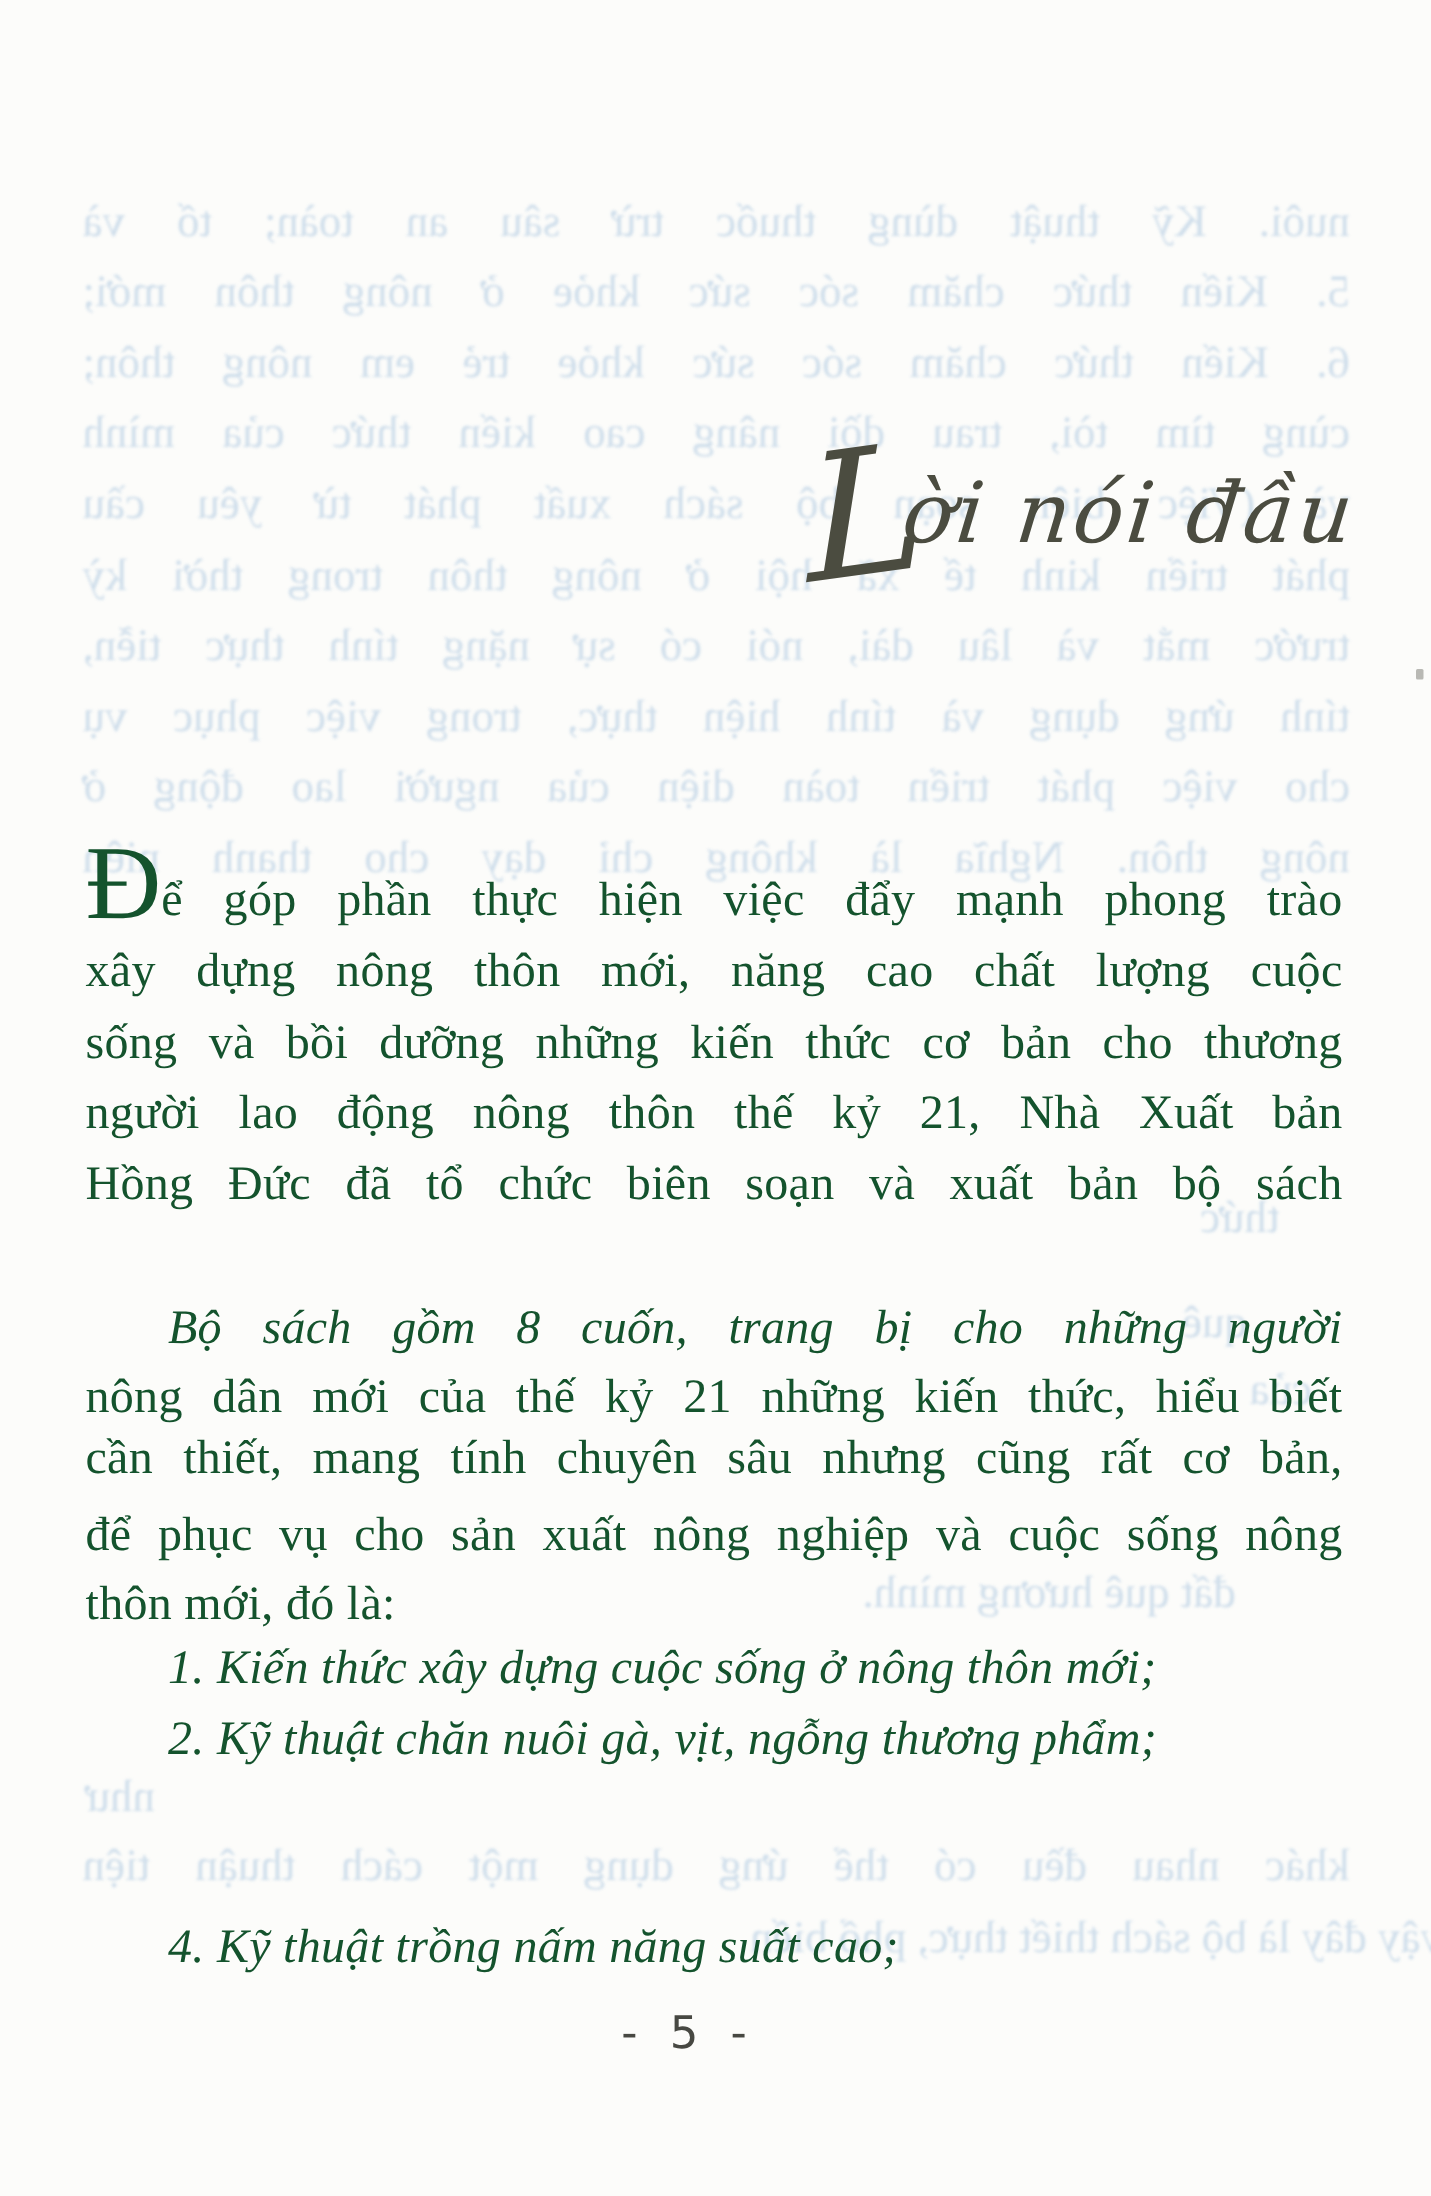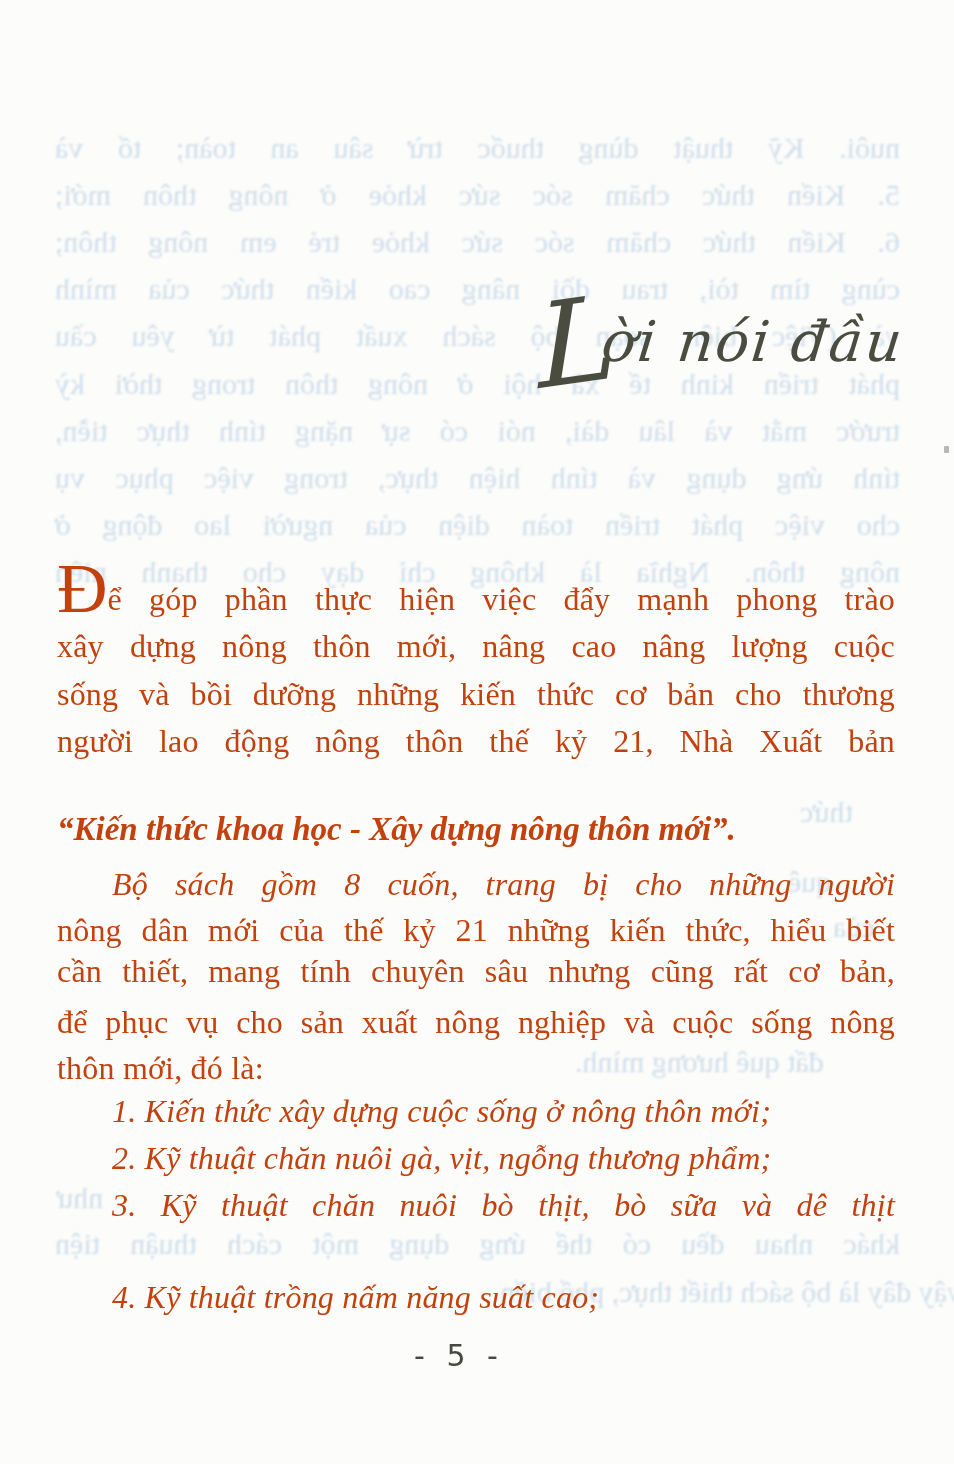--- a/index.html
+++ b/index.html
@@ -11,21 +11,21 @@
     overflow:hidden;
     font-family:"Liberation Serif", serif;
     color:#3e3f37;
   }
   
   .tline{
     position:absolute;
     left:57px;width:838px;height:46px;
     line-height:46px;
     font-size:32px;
-    color:#c2410c;
+    color:#14532d;
     letter-spacing:.2px;
     white-space:nowrap;
     z-index:3;
   }
   .just{white-space:normal;text-align:justify;text-align-last:justify;}
   .indent{padding-left:55px;box-sizing:border-box;font-style:italic;}
   .boldit{font-weight:bold;font-style:italic;font-size:33px;letter-spacing:0;}
   .it{}
   .dropcap{
     font-size:70px;
@@ -111,33 +111,32 @@
   <div class="ghost frag" style="top:1042px;left:575px">đất quê hương mình.</div>
   <div class="ghost frag" style="top:1178px;left:57px">như</div>
   <div class="ghost just" style="top:1224px">khác nhau đều có thể ứng dụng một cách thuận tiện</div>
   <div class="ghost frag" style="top:1272px;left:500px">Vì vậy đây là bộ sách thiết thực, phổ biến</div>
 
   <div class="script-title">
     <span class="script-L">L</span><span class="script-rest">ời nói đầu</span>
   </div>
 
   <div class="tline just" style="top:576px"><span class="dropcap">Đ</span><span>ể góp phần thực hiện việc đẩy mạnh phong trào</span></div>
-  <div class="tline just" style="top:623px">xây dựng nông thôn mới, nâng cao nâng lượng cuộc</div>
+  <div class="tline just" style="top:623px">xây dựng nông thôn mới, năng cao chất lượng cuộc</div>
   <div class="tline just" style="top:671px">sống và bồi dưỡng những kiến thức cơ bản cho thương</div>
   <div class="tline just" style="top:718px">người lao động nông thôn thế kỷ 21, Nhà Xuất bản</div>
-  <div class="tline boldit" style="top:806px">“Kiến thức khoa học - Xây dựng nông thôn mới”.</div>
+  <div class="tline just" style="top:765px">Hồng Đức đã tổ chức biên soạn và xuất bản bộ sách</div>
 
   <div class="tline just indent" style="top:861px">Bộ sách gồm 8 cuốn, trang bị cho những người</div>
   <div class="tline just" style="top:907px">nông dân mới của thế kỷ 21 những kiến thức, hiểu biết</div>
   <div class="tline just" style="top:948px">cần thiết, mang tính chuyên sâu nhưng cũng rất cơ bản,</div>
   <div class="tline just" style="top:999px">để phục vụ cho sản xuất nông nghiệp và cuộc sống nông</div>
   <div class="tline" style="top:1045px">thôn mới, đó là:</div>
 
   <div class="tline it indent" style="top:1088px">1. Kiến thức xây dựng cuộc sống ở nông thôn mới;</div>
   <div class="tline it indent" style="top:1135px">2. Kỹ thuật chăn nuôi gà, vịt, ngỗng thương phẩm;</div>
-  <div class="tline it indent just" style="top:1182px">3. Kỹ thuật chăn nuôi bò thịt, bò sữa và dê thịt</div>
   <div class="tline it indent" style="top:1274px">4. Kỹ thuật trồng nấm năng suất cao;</div>
 
   <div class="pagenum">- 5 -</div>
 
   <div class="speck"></div>
 
 </div>
 
 </body></html>

